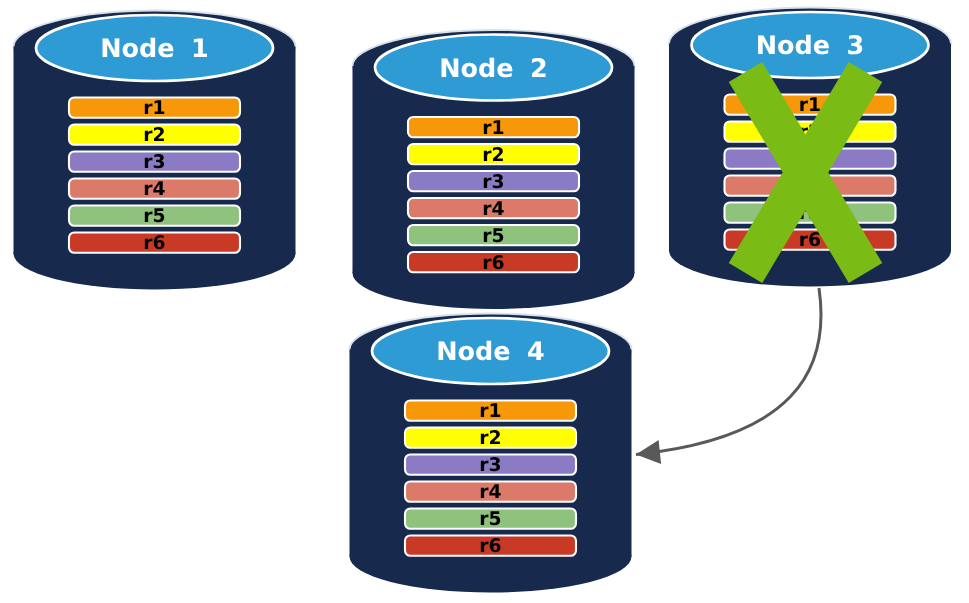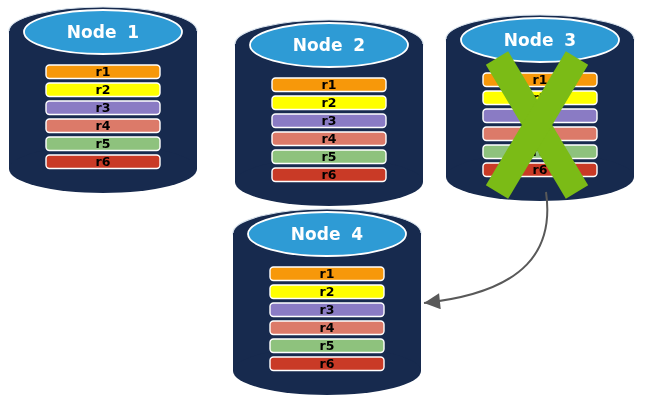--- a/index.html
+++ b/index.html
@@ -63,21 +63,21 @@
       <text class="bar-label" x="95" y="106">r3</text>
       <rect class="bar" x="38" y="113" width="114" height="13.5" rx="3.5" fill="#DC7A69"></rect>
       <text class="bar-label" x="95" y="124">r4</text>
       <rect class="bar" x="38" y="131" width="114" height="13.5" rx="3.5" fill="#8EC27D"></rect>
       <text class="bar-label" x="95" y="142">r5</text>
       <rect class="bar" x="38" y="149" width="114" height="13.5" rx="3.5" fill="#C93A26"></rect>
       <text class="bar-label" x="95" y="160">r6</text>
     </svg>
   </div>
 
-  <div class="node" style="left:445px;top:14px;">
+  <div class="node" style="left:445px;top:4px;">
     <svg width="190" height="188" viewBox="0 0 190 188">
       <ellipse class="rim" cx="95" cy="25" rx="94" ry="24" fill="#172A4E"></ellipse>
       <rect x="1" y="25" width="188" height="138" fill="#172A4E"></rect>
       <ellipse cx="95" cy="163" rx="94" ry="24" fill="#172A4E"></ellipse>
       <ellipse class="topface" cx="95" cy="26" rx="79" ry="22" fill="#2E9BD5"></ellipse>
       <text class="title" x="95" y="32">Node 3</text>
       <rect class="bar" x="38" y="59" width="114" height="13.5" rx="3.5" fill="#F7980A"></rect>
       <text class="bar-label" x="95" y="70">r1</text>
       <rect class="bar" x="38" y="77" width="114" height="13.5" rx="3.5" fill="#FFFF00"></rect>
       <text class="bar-label" x="95" y="88">r2</text>

